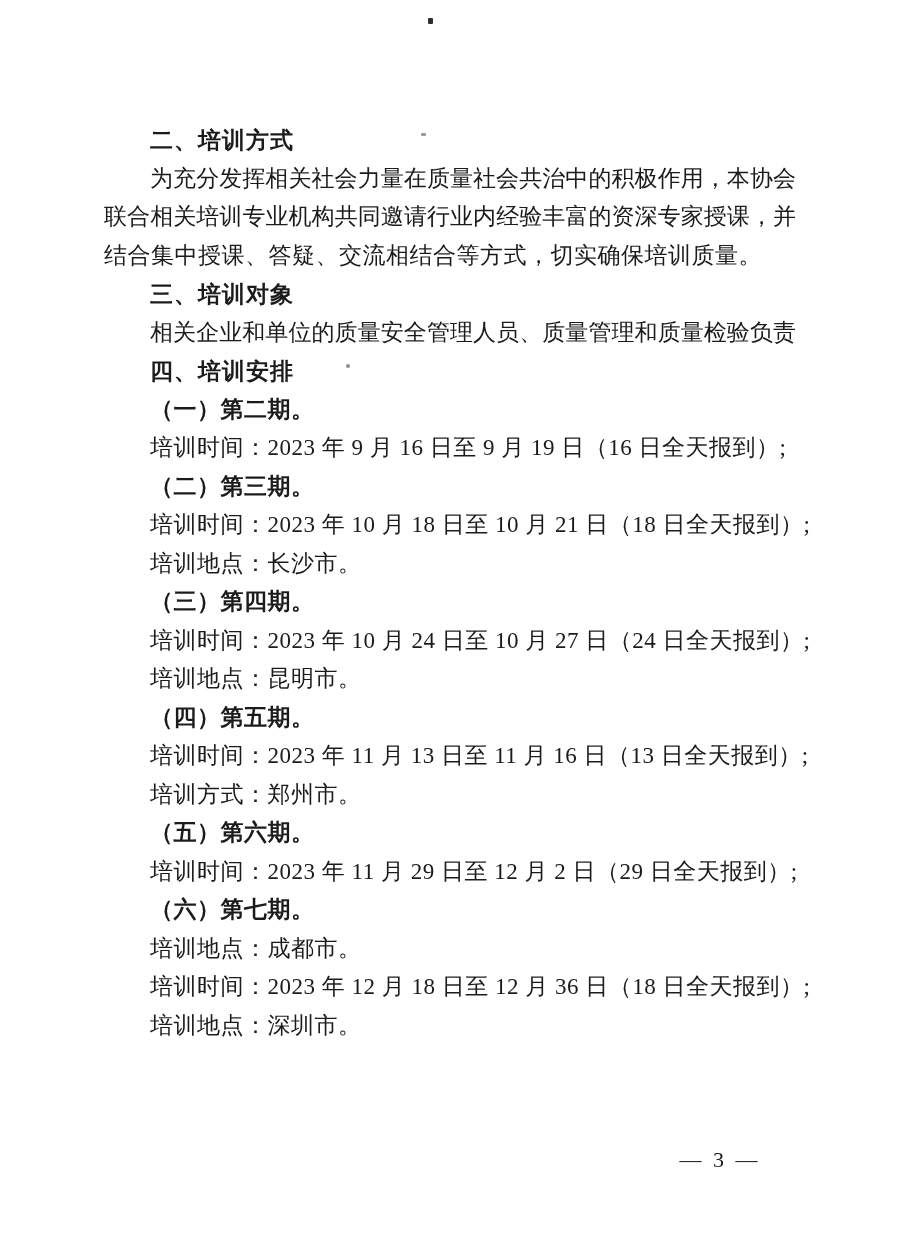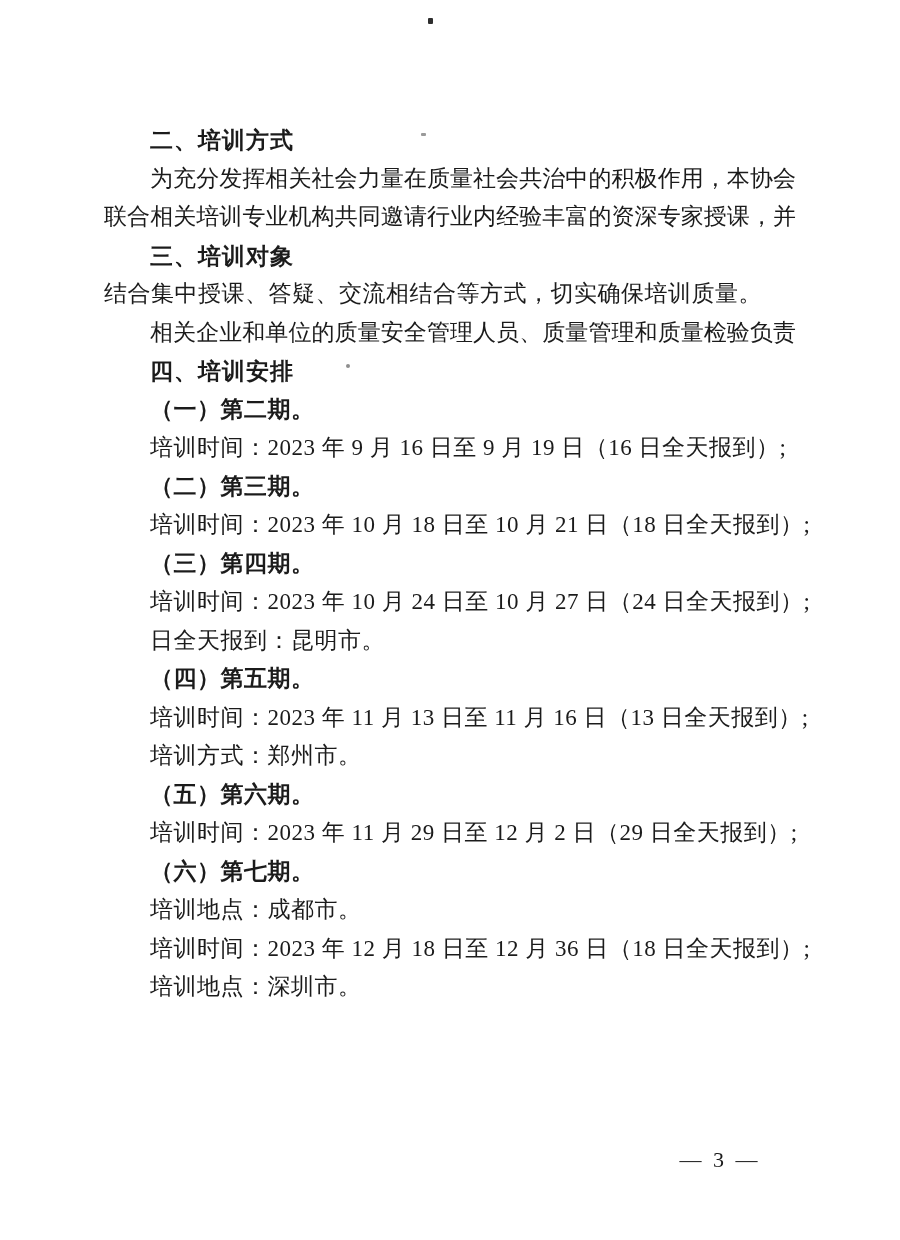--- a/index.html
+++ b/index.html
@@ -52,36 +52,37 @@
 
   <div class="speck s1"></div>
   <div class="speck s2"></div>
   <div class="speck s3"></div>
 
   <div class="content">
 
     <div class="ln hd ind">二、培训方式</div>
     <div class="ln ind jf">为充分发挥相关社会力量在质量社会共治中的积极作用，本协会</div>
     <div class="ln jf">联合相关培训专业机构共同邀请行业内经验丰富的资深专家授课，并</div>
+    <div class="ln">结合集中授课、答疑、交流相结合等方式，切实确保培训质量。</div>
+
     <div class="ln hd ind">三、培训对象</div>
-
-    <div class="ln">结合集中授课、答疑、交流相结合等方式，切实确保培训质量。</div>
     <div class="ln ind jf">相关企业和单位的质量安全管理人员、质量管理和质量检验负责</div>
 
     <div class="ln hd ind">四、培训安排</div>
 
     <div class="ln b ind">（一）第二期。</div>
     <div class="ln ind">培训时间：2023 年 9 月 16 日至 9 月 19 日（16 日全天报到）;</div>
 
     <div class="ln b ind">（二）第三期。</div>
     <div class="ln ind">培训时间：2023 年 10 月 18 日至 10 月 21 日（18 日全天报到）;</div>
+    <div class="ln ind">培训地点：长沙市。</div>
 
     <div class="ln b ind">（三）第四期。</div>
     <div class="ln ind">培训时间：2023 年 10 月 24 日至 10 月 27 日（24 日全天报到）;</div>
-    <div class="ln ind">日全天报到：昆明市。</div>
+    <div class="ln ind">培训地点：昆明市。</div>
 
     <div class="ln b ind">（四）第五期。</div>
     <div class="ln ind">培训时间：2023 年 11 月 13 日至 11 月 16 日（13 日全天报到）;</div>
     <div class="ln ind">培训方式：郑州市。</div>
 
     <div class="ln b ind">（五）第六期。</div>
     <div class="ln ind">培训时间：2023 年 11 月 29 日至 12 月 2 日（29 日全天报到）;</div>
     <div class="ln b ind">（六）第七期。</div>
 
     <div class="ln ind">培训地点：成都市。</div>

